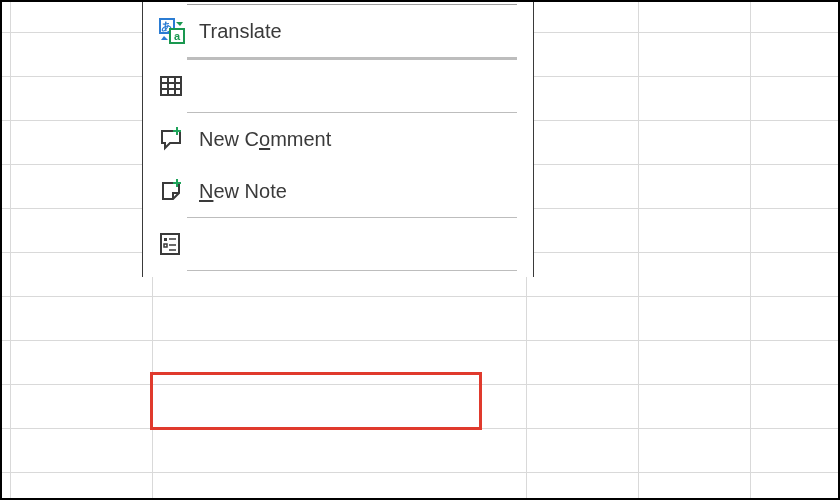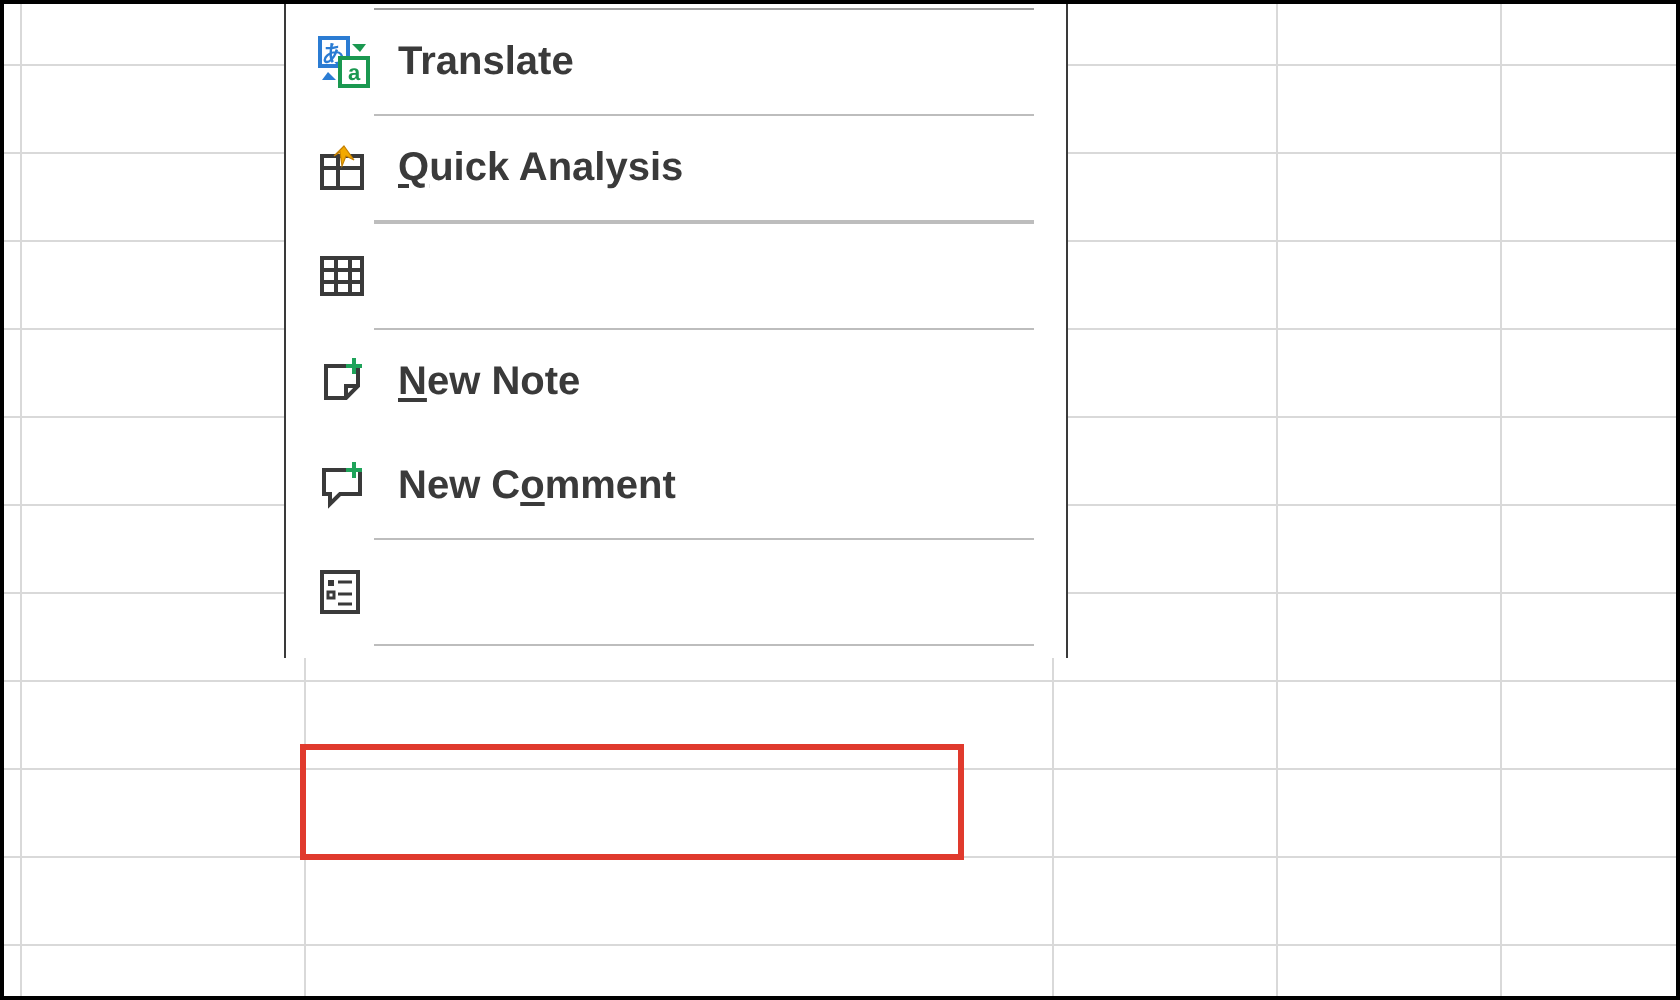--- a/index.html
+++ b/index.html
@@ -52,21 +52,20 @@
   }
   .menu-item .icon-slot {
     width: 36px;
     display: flex;
     align-items: center;
     justify-content: flex-start;
   }
   .menu-item .label {
     flex: 1;
     padding-left: 4px;
-    font-weight: bold;
   }
   .menu-item .chev {
     width: 32px;
     text-align: center;
     font-size: 22px;
     color: #3a3a3a;
   }
   .sep {
     height: 1px;
     background: #bdbdbd;
@@ -114,65 +113,54 @@
           <text x="8" y="12" text-anchor="middle" font-size="11" font-family="sans-serif" fill="#2b7cd3" font-weight="bold">あ</text>
           <rect x="11" y="11" width="14" height="14" fill="#fff" stroke="#1a9850" stroke-width="2"></rect>
           <text x="18" y="22" text-anchor="middle" font-size="11" font-family="sans-serif" fill="#1a9850" font-weight="bold">a</text>
           <path d="M17 4 L24 4 L21 8 Z" fill="#1a9850"></path>
           <path d="M9 22 L2 22 L5 18 Z" fill="#2b7cd3"></path>
         </svg>
       </span>
       <span class="label">Translate</span>
     </div>
     <div class="sep"></div>
-    <div class="menu-item">
-      <span class="icon-slot">
-        <svg width="24" height="24" viewBox="0 0 24 24">
-          <rect x="2" y="6" width="20" height="16" fill="none" stroke="#3a3a3a" stroke-width="2"></rect>
-          <line x1="2" y1="12" x2="22" y2="12" stroke="#3a3a3a" stroke-width="2"></line>
-          <line x1="10" y1="6" x2="10" y2="22" stroke="#3a3a3a" stroke-width="2"></line>
-          <path d="M13 1 L18 8 L14 6 L12 11 L11 4 L8 6 Z" fill="#f2a900" stroke="#c47f00" stroke-width="0.6"></path>
-        </svg>
-      </span>
-      <span class="label"><span class="underline-first">Q</span>uick Analysis</span>
-    </div>
     <div class="sep"></div>
     <div class="sep"></div>
     <div class="menu-item">
       <span class="icon-slot">
         <svg width="24" height="24" viewBox="0 0 24 24">
           <rect x="2" y="3" width="20" height="18" fill="none" stroke="#3a3a3a" stroke-width="2"></rect>
           <line x1="2" y1="9" x2="22" y2="9" stroke="#3a3a3a" stroke-width="2"></line>
           <line x1="2" y1="15" x2="22" y2="15" stroke="#3a3a3a" stroke-width="2"></line>
           <line x1="9" y1="3" x2="9" y2="21" stroke="#3a3a3a" stroke-width="2"></line>
           <line x1="16" y1="3" x2="16" y2="21" stroke="#3a3a3a" stroke-width="2"></line>
         </svg>
       </span>
     </div>
     <div class="sep"></div>
     <div class="menu-item">
       <span class="icon-slot">
         <svg width="26" height="24" viewBox="0 0 26 24">
+          <path d="M3 4 H21 V16 H11 L6 21 V16 H3 Z" fill="none" stroke="#3a3a3a" stroke-width="2"></path>
+          <line x1="18" y1="0" x2="18" y2="8" stroke="#1fa35a" stroke-width="2"></line>
+          <line x1="14" y1="4" x2="22" y2="4" stroke="#1fa35a" stroke-width="2"></line>
+        </svg>
+      </span>
+      <span class="label">New C<span class="underline-first">o</span>mment</span>
+    </div>
+    <div class="menu-item">
+      <span class="icon-slot">
+        <svg width="26" height="24" viewBox="0 0 26 24">
           <path d="M4 4 H20 V14 L14 20 H4 Z" fill="none" stroke="#3a3a3a" stroke-width="2"></path>
           <path d="M14 20 V14 H20" fill="none" stroke="#3a3a3a" stroke-width="2"></path>
           <line x1="18" y1="0" x2="18" y2="8" stroke="#1fa35a" stroke-width="2"></line>
           <line x1="14" y1="4" x2="22" y2="4" stroke="#1fa35a" stroke-width="2"></line>
         </svg>
       </span>
       <span class="label"><span class="underline-first">N</span>ew Note</span>
-    </div>
-    <div class="menu-item">
-      <span class="icon-slot">
-        <svg width="26" height="24" viewBox="0 0 26 24">
-          <path d="M3 4 H21 V16 H11 L6 21 V16 H3 Z" fill="none" stroke="#3a3a3a" stroke-width="2"></path>
-          <line x1="18" y1="0" x2="18" y2="8" stroke="#1fa35a" stroke-width="2"></line>
-          <line x1="14" y1="4" x2="22" y2="4" stroke="#1fa35a" stroke-width="2"></line>
-        </svg>
-      </span>
-      <span class="label">New C<span class="underline-first">o</span>mment</span>
     </div>
     <div class="sep"></div>
     <div class="menu-item">
       <span class="icon-slot">
         <svg width="22" height="24" viewBox="0 0 22 24">
           <rect x="2" y="2" width="18" height="20" fill="none" stroke="#3a3a3a" stroke-width="2"></rect>
           <rect x="5" y="6" width="3" height="3" fill="#3a3a3a"></rect>
           <line x1="10" y1="7" x2="17" y2="7" stroke="#3a3a3a" stroke-width="1.5"></line>
           <rect x="5" y="12" width="3" height="3" fill="none" stroke="#3a3a3a" stroke-width="1.5"></rect>
           <line x1="10" y1="13" x2="17" y2="13" stroke="#3a3a3a" stroke-width="1.5"></line>

